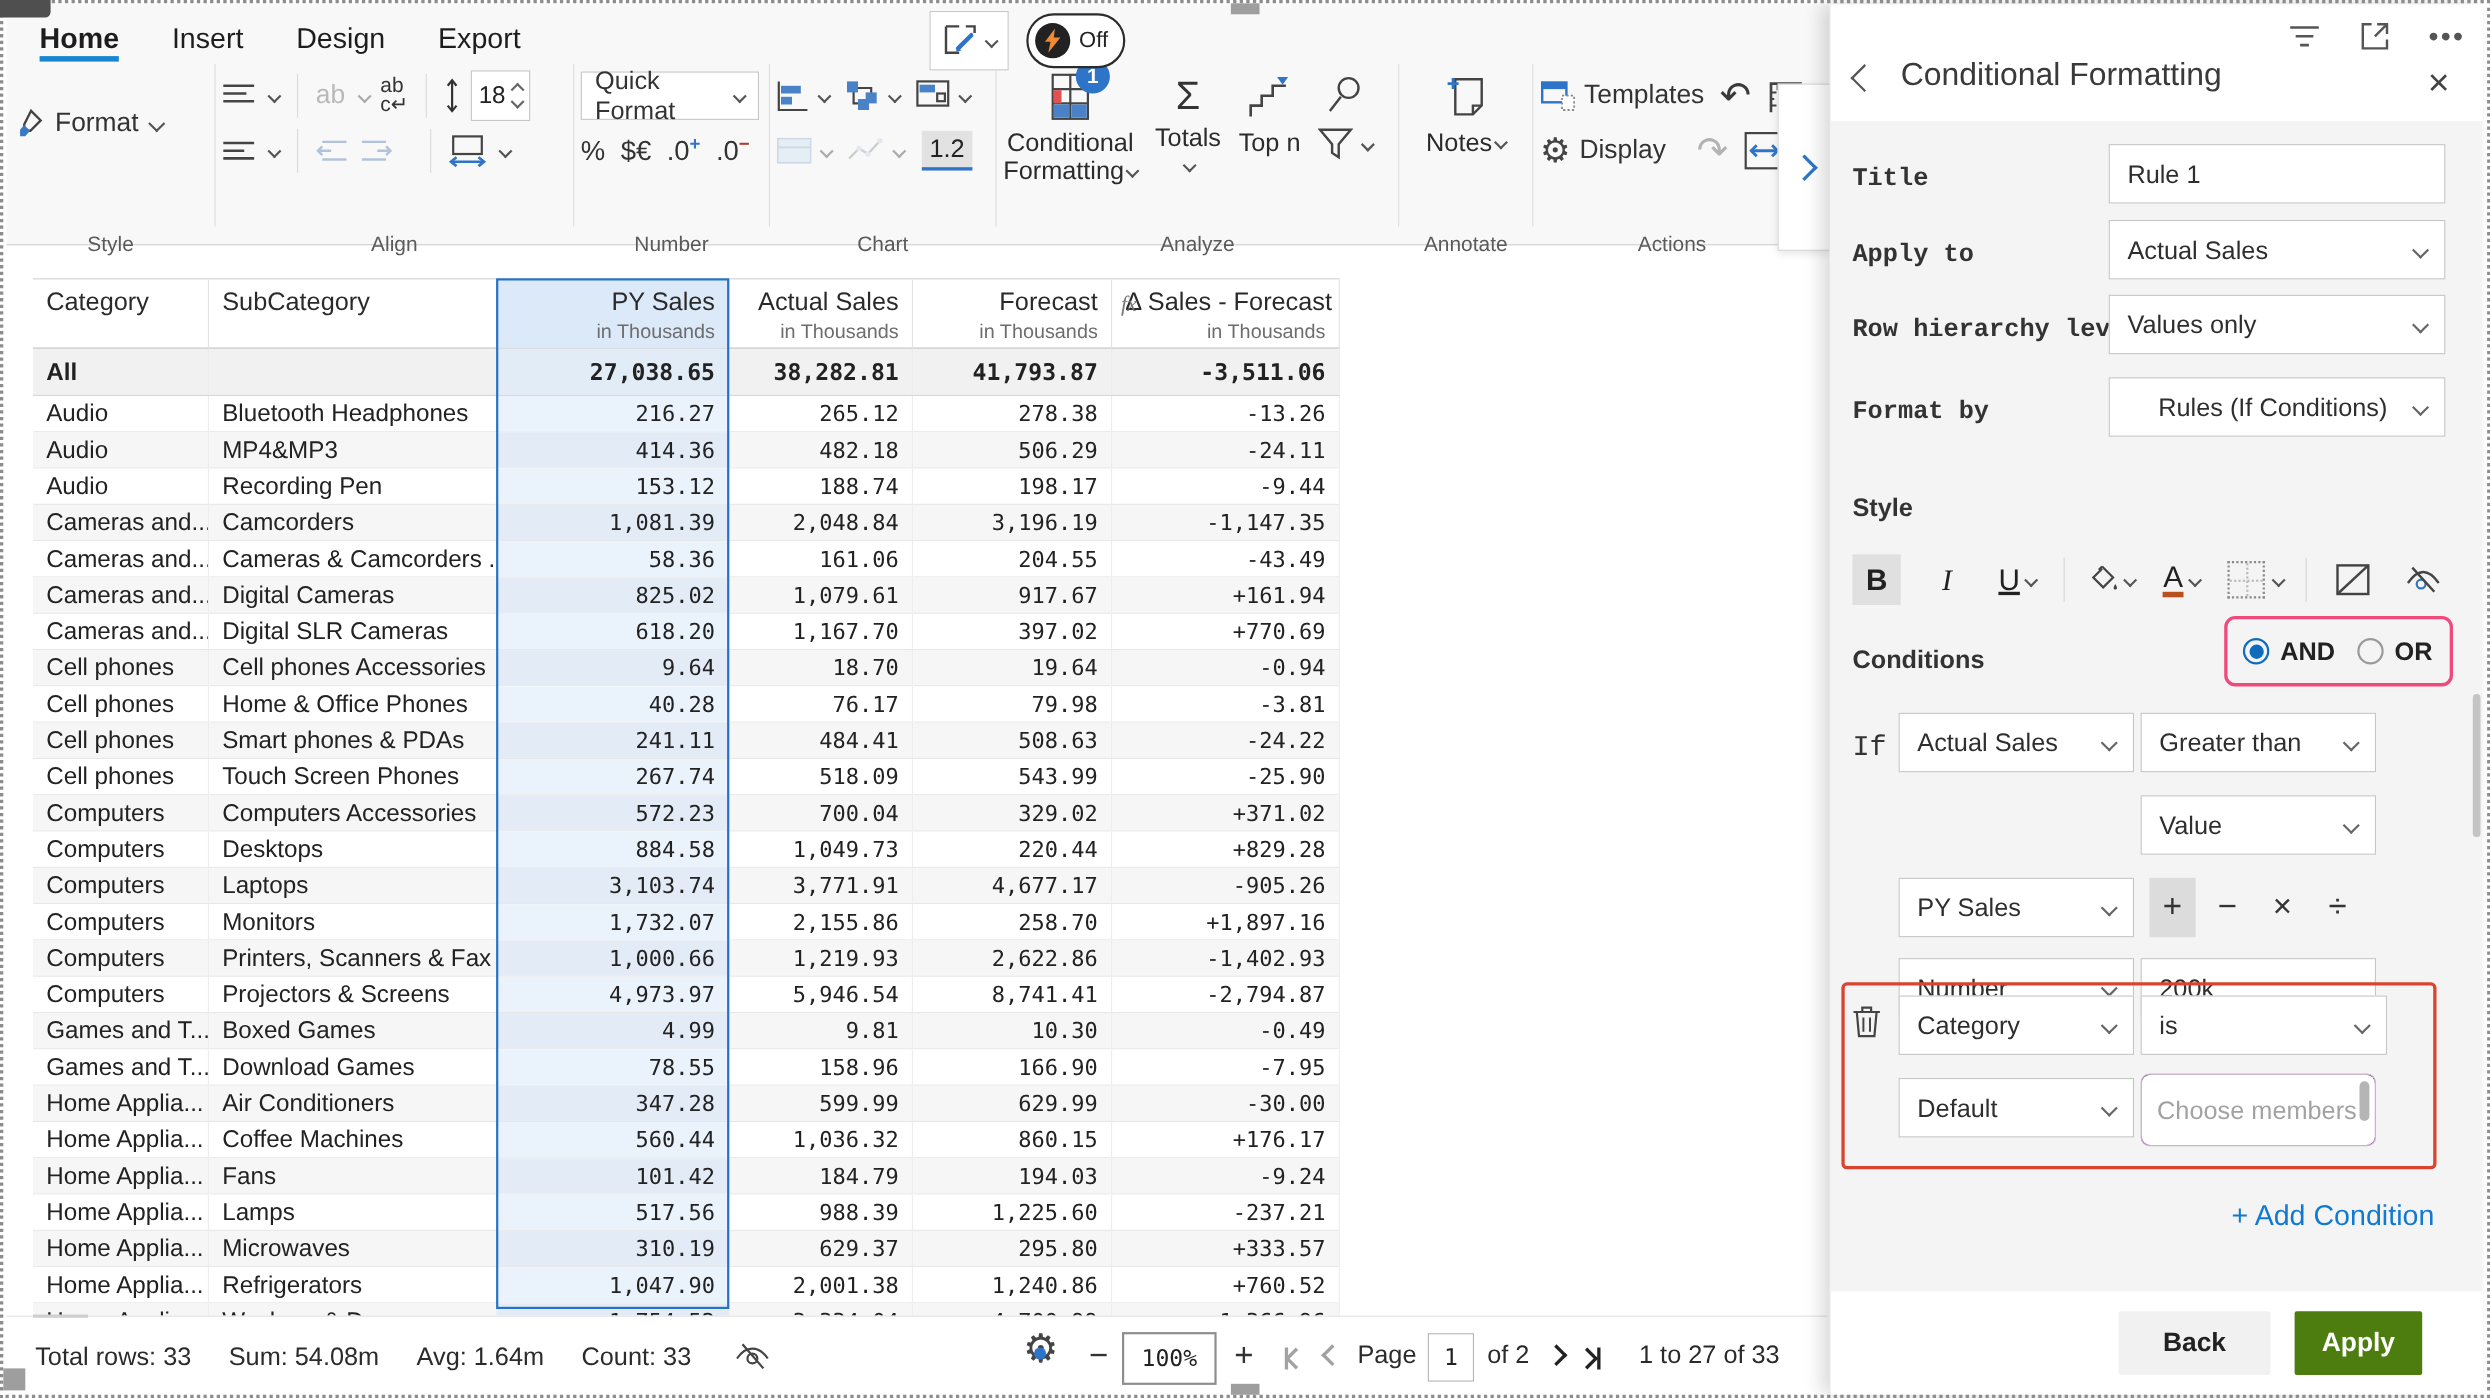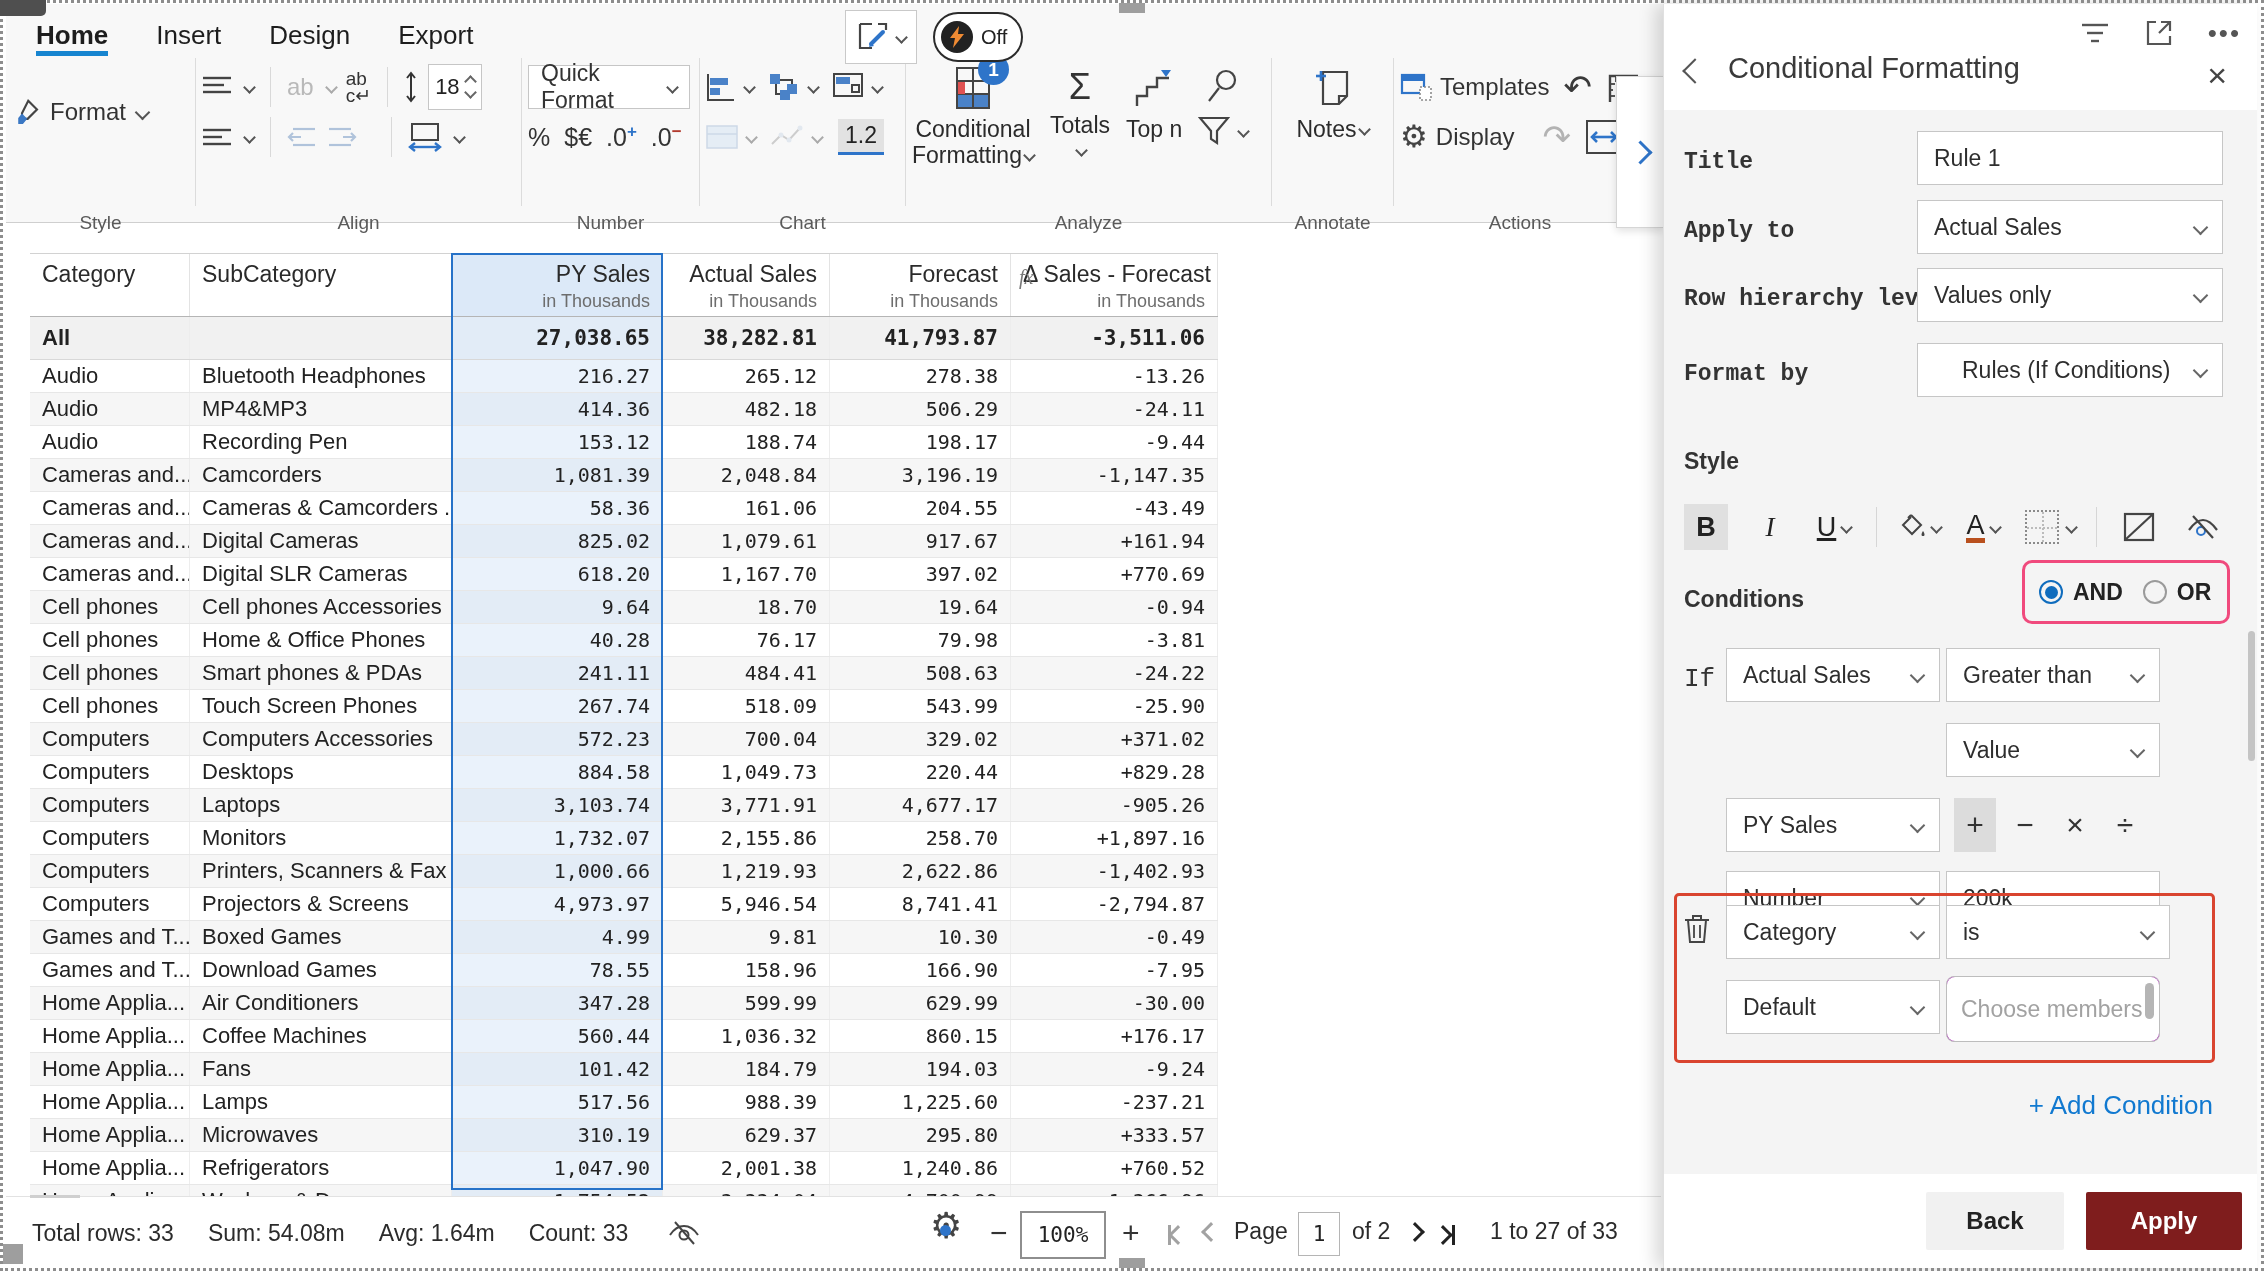--- a/index.html
+++ b/index.html
@@ -120,21 +120,21 @@
   .op{width:42px;height:54px;display:flex;align-items:center;justify-content:center;font-size:30px;color:#333;cursor:pointer;}
   .op.on{background:#dcdcdc;}
   .redgroup{position:absolute;left:10px;top:889px;width:541px;height:170px;border:3px solid #d9442f;border-radius:5px;box-sizing:border-box;}
   .members{position:absolute;left:282px;top:972px;width:214px;height:66px;border:1.5px solid #bdbdbd;border-radius:8px;background:#a21caf;box-sizing:border-box;}
   .members input{width:100%;height:100%;border:none;outline:none;border-radius:8px;padding:0 14px;font-size:23px;box-sizing:border-box;font-family:"Liberation Sans",sans-serif;}
   .members input::placeholder{color:#a2a2a2;}
   .members .mthumb{position:absolute;right:5px;top:6px;width:9px;height:36px;border-radius:5px;background:#b5b5b5;}
   .addcond{position:absolute;right:44px;top:1086px;font-size:26px;color:#1179d0;cursor:pointer;}
   .pbtn{position:absolute;height:58px;display:flex;align-items:center;justify-content:center;font-size:24px;font-weight:600;cursor:pointer;border-radius:2px;}
   .pbtn.back{left:262px;top:1188px;width:138px;background:#f1f1f1;color:#222;}
-  .pbtn.apply{left:422px;top:1188px;width:156px;background:#7f1d1d;color:#fff;}
+  .pbtn.apply{left:422px;top:1188px;width:116px;background:#4d7c0f;color:#fff;}
   .pscroll{position:absolute;right:2px;top:627px;width:7px;height:130px;border-radius:4px;background:#c4c4c4;}
 </style>
 </head>
 <body>
 
 <div class="stage">
 
   <div class="corner-mark"></div>
   <div class="handle" style="left:1119px;top:3px;width:26px;height:10px;"></div>
   <div class="handle" style="left:3px;top:1244px;width:20px;height:20px;"></div>

